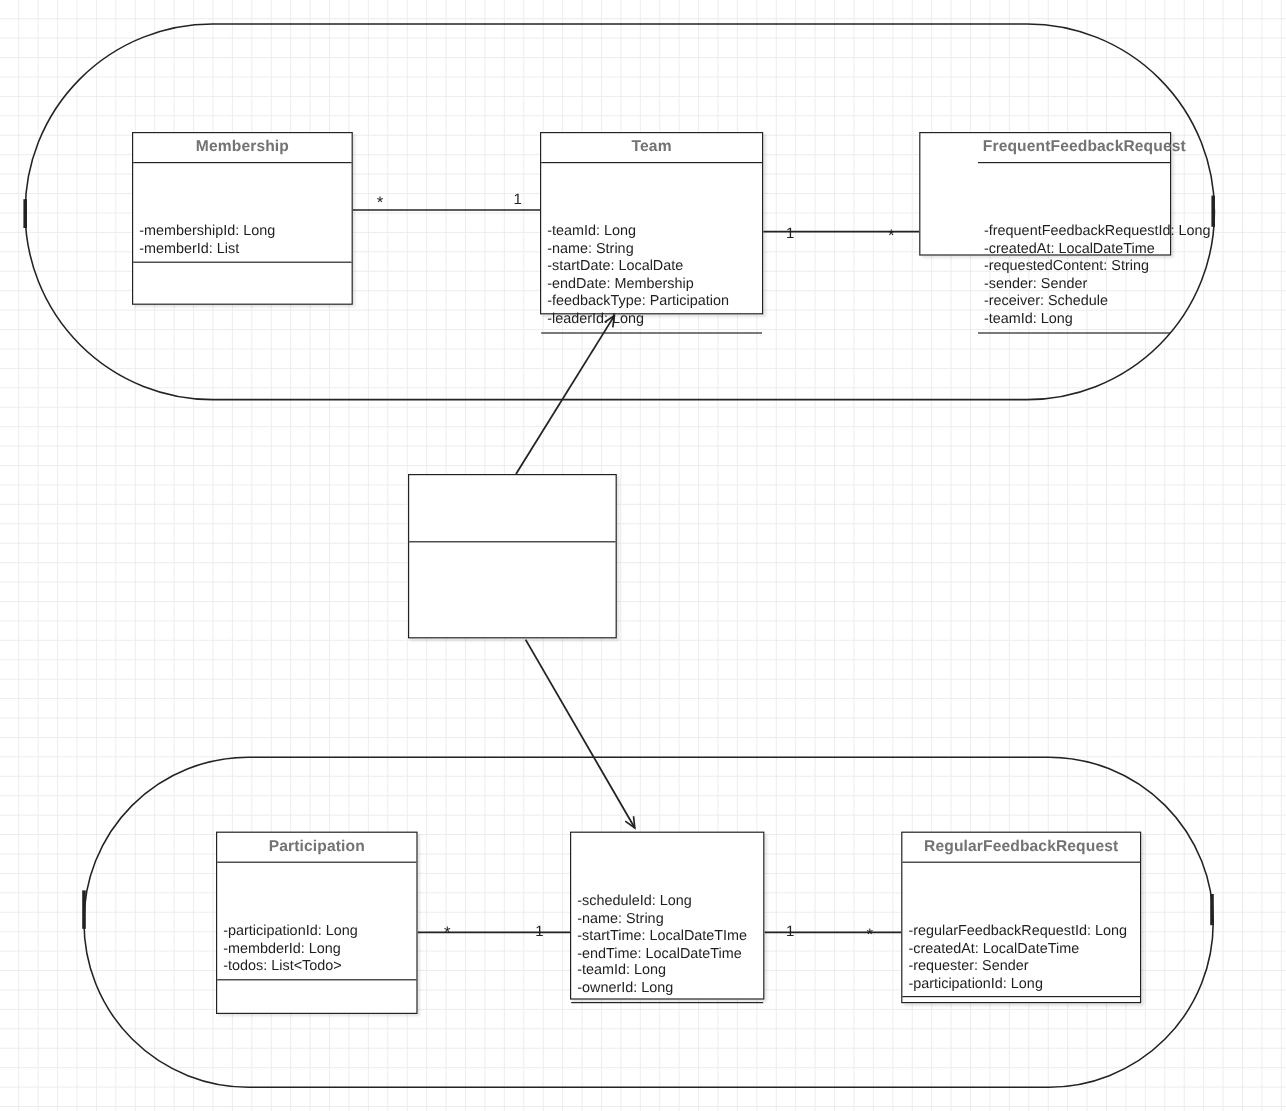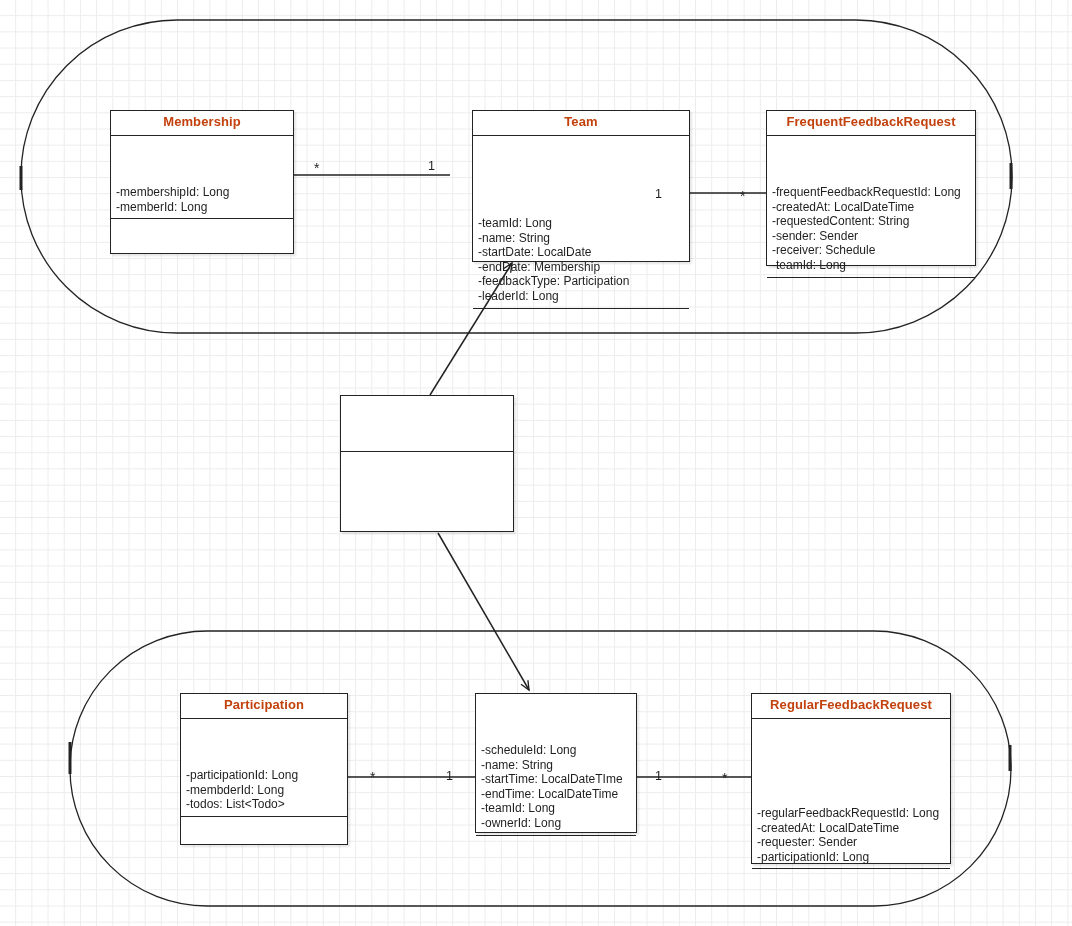--- a/index.html
+++ b/index.html
@@ -35,21 +35,21 @@
     background: #ffffff;
     border: 1.3px solid #232323;
     box-shadow: 2px 2px 2px rgba(0,0,0,0.10);
     display: flex;
     flex-direction: column;
   }
   .uml-title {
     text-align: center;
     font-weight: bold;
     font-size: 13px;
-    color: #c2410c;
+    color: #737373;
     padding: 4px 4px 5px 4px;
     border-bottom: 1.3px solid #232323;
     line-height: 1.15;
     letter-spacing: 0.1px;
   }
   .uml-attrs {
     padding: 3px 5px 4px 5px;
     border-bottom: 1.3px solid #232323;
     font-size: 12px;
     color: #1f1f1f;
@@ -105,39 +105,39 @@
 
     <line x1="348" y1="777" x2="475" y2="777" stroke="#232323" stroke-width="1.3"></line>
 
     <line x1="637" y1="777" x2="751" y2="777" stroke="#232323" stroke-width="1.3"></line>
   </svg>
 
   <div class="uml-class" style="left:110px; top:110px; width:184px; height:144px;">
     <div class="uml-title">Membership</div>
     <div class="uml-attrs">
       <span class="attr-line">-membershipId: Long</span>
-      <span class="attr-line">-memberId: Long</span>
+      <span class="attr-line">-memberId: List</span>
     </div>
     <div class="uml-methods"></div>
   </div>
 
-  <div class="uml-class" style="left:472px; top:110px; width:218px; height:152px;gap:31px;">
+  <div class="uml-class" style="left:450px; top:110px; width:186px; height:152px;">
     <div class="uml-title">Team</div>
     <div class="uml-attrs">
       <span class="attr-line">-teamId: Long</span>
       <span class="attr-line">-name: String</span>
       <span class="attr-line">-startDate: LocalDate</span>
       <span class="attr-line">-endDate: Membership</span>
       <span class="attr-line">-feedbackType: Participation</span>
       <span class="attr-line">-leaderId: Long</span>
     </div>
     <div class="uml-methods"></div>
   </div>
 
-  <div class="uml-class" style="left:766px; top:110px; width:210px; height:156px;">
+  <div class="uml-class" style="left:766px; top:110px; width:210px; height:103px;padding-left:48px;">
     <div class="uml-title">FrequentFeedbackRequest</div>
     <div class="uml-attrs">
       <span class="attr-line">-frequentFeedbackRequestId: Long</span>
       <span class="attr-line">-createdAt: LocalDateTime</span>
       <span class="attr-line">-requestedContent: String</span>
       <span class="attr-line">-sender: Sender</span>
       <span class="attr-line">-receiver: Schedule</span>
       <span class="attr-line">-teamId: Long</span>
     </div>
     <div class="uml-methods"></div>
@@ -163,21 +163,21 @@
       <span class="attr-line">-scheduleId: Long</span>
       <span class="attr-line">-name: String</span>
       <span class="attr-line">-startTime: LocalDateTIme</span>
       <span class="attr-line">-endTime: LocalDateTime</span>
       <span class="attr-line">-teamId: Long</span>
       <span class="attr-line">-ownerId: Long</span>
     </div>
     <div class="uml-methods"></div>
   </div>
 
-  <div class="uml-class" style="left:751px; top:693px; width:200px; height:171px;gap:38px;">
+  <div class="uml-class" style="left:751px; top:693px; width:200px; height:143px;">
     <div class="uml-title">RegularFeedbackRequest</div>
     <div class="uml-attrs">
       <span class="attr-line">-regularFeedbackRequestId: Long</span>
       <span class="attr-line">-createdAt: LocalDateTime</span>
       <span class="attr-line">-requester: Sender</span>
       <span class="attr-line">-participationId: Long</span>
     </div>
     <div class="uml-methods"></div>
   </div>
 

